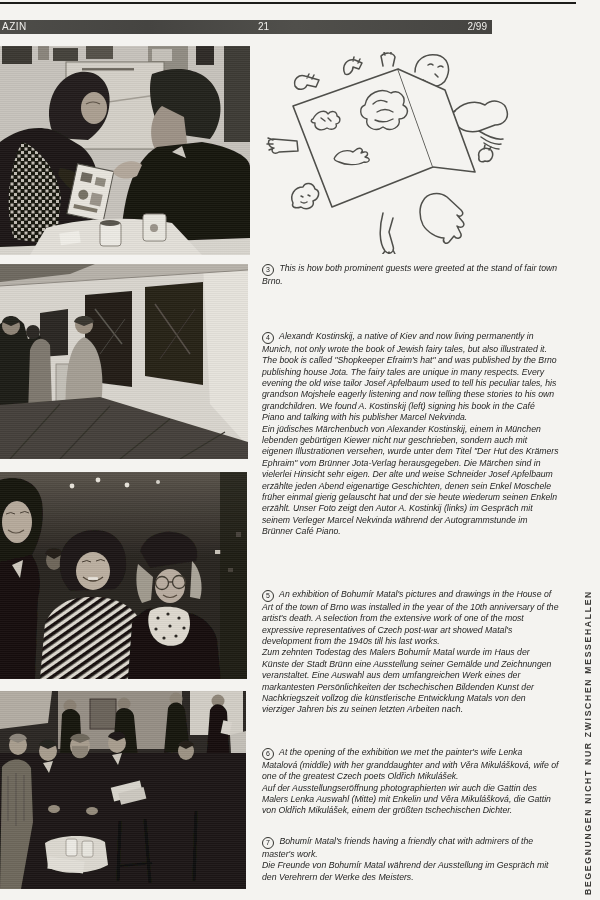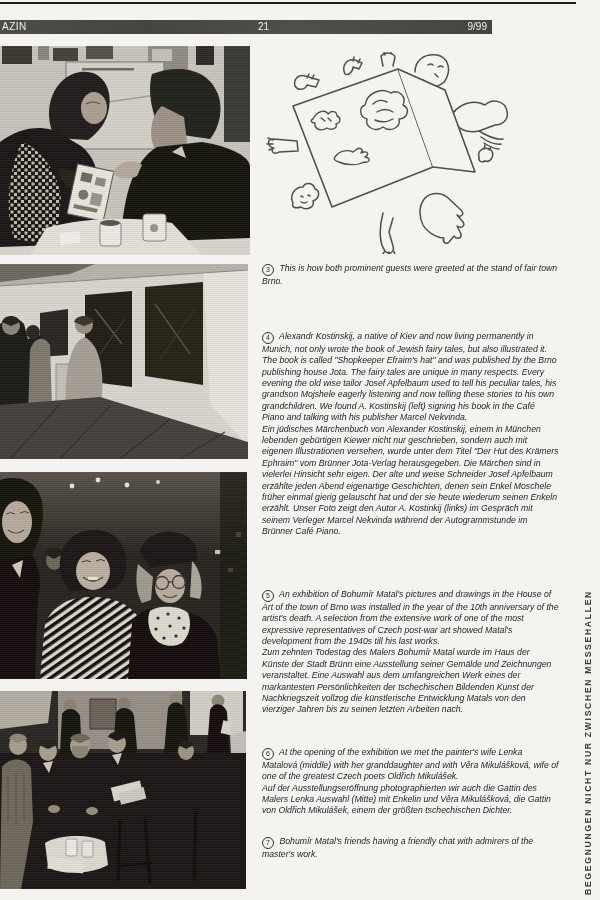--- a/index.html
+++ b/index.html
@@ -50,21 +50,21 @@
 </head>
 <body>
 
 <div class="page">
 
   <div class="toprule"></div>
 
   <header class="bar">
     <span class="bar-left">AZIN</span>
     <span class="bar-center">21</span>
-    <span class="bar-right">9/99</span>
+    <span class="bar-right">2/99</span>
   </header>
 
   <figure class="photo" id="ph1">
     <svg viewBox="0 0 250 209" width="250" height="209">
       <defs>
         <filter id="b1">
             <feGaussianBlur stdDeviation="0.7"></feGaussianBlur>
           </filter>
         <pattern id="chk" width="7" height="7" patternUnits="userSpaceOnUse">
           <rect width="7" height="7" fill="#17140f"></rect>
@@ -326,18 +326,19 @@
       <span class="de">Zum zehnten Todestag des Malers Bohumír Matal wurde im Haus der Künste der Stadt Brünn eine Ausstellung seiner Gemälde und Zeichnungen veranstaltet. Eine Auswahl aus dem umfangreichen Werk eines der markantesten Persönlichkeiten der tschechischen Bildenden Kunst der Nachkriegszeit vollzog die künstlerische Entwicklung Matals von den vierziger Jahren bis zu seinen letzten Arbeiten nach.</span>
     </p>
     <p class="para" style="top:747px">
       <span class="circ">6</span>
       <span class="en">At the opening of the exhibition we met the painter's wife Lenka Matalová (middle) with her granddaughter and with Věra Mikulášková, wife of one of the greatest Czech poets Oldřich Mikulášek.</span>
       <span class="de">Auf der Ausstellungseröffnung photographierten wir auch die Gattin des Malers Lenka Auswahl (Mitte) mit Enkelin und Věra Mikulášková, die Gattin von Oldřich Mikulášek, einem der größten tschechischen Dichter.</span>
     </p>
     <p class="para" style="top:836px">
       <span class="circ">7</span>
       <span class="en">Bohumír Matal's friends having a friendly chat with admirers of the master's work.</span>
+      <span class="de">Die Freunde von Bohumír Matal während der Ausstellung im Gespräch mit den Verehrern der Werke des Meisters.</span>
     </p>
   </section>
 
   <div class="vbanner">BEGEGNUNGEN NICHT NUR ZWISCHEN MESSEHALLEN</div>
 
 </div>
 
 </body></html>

